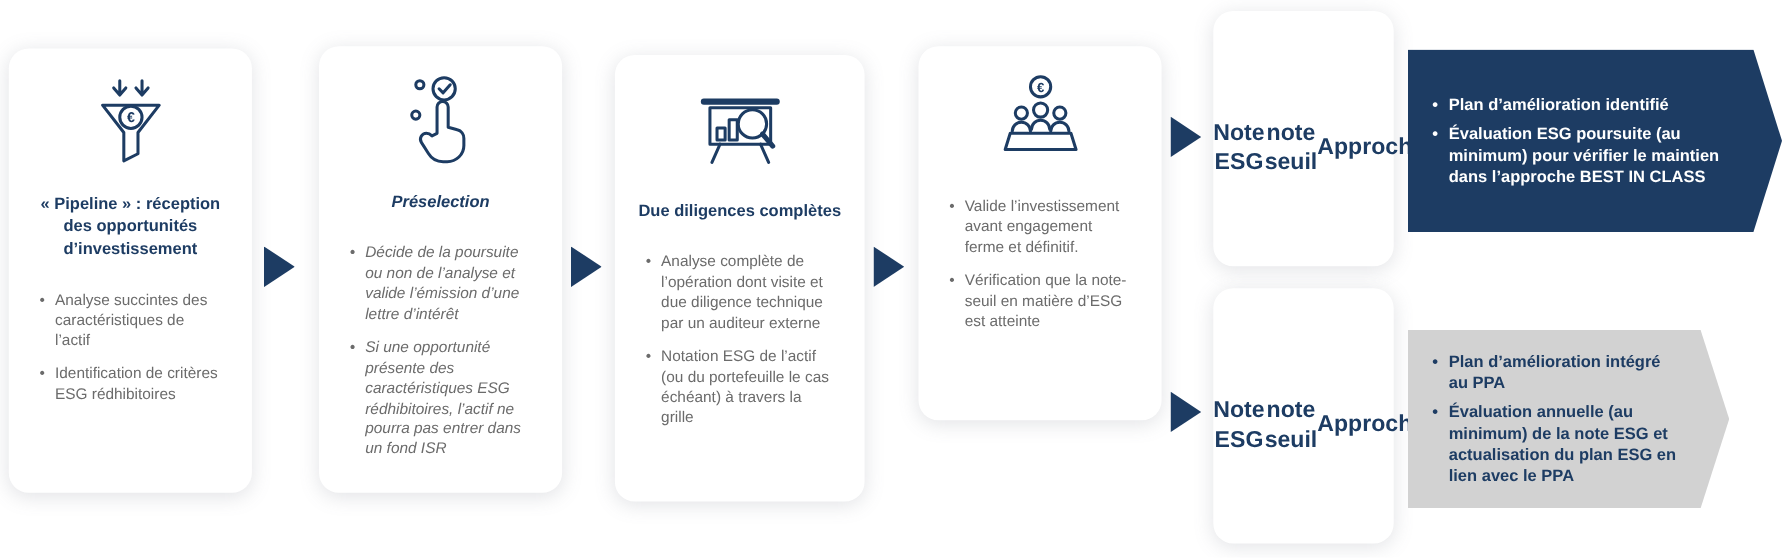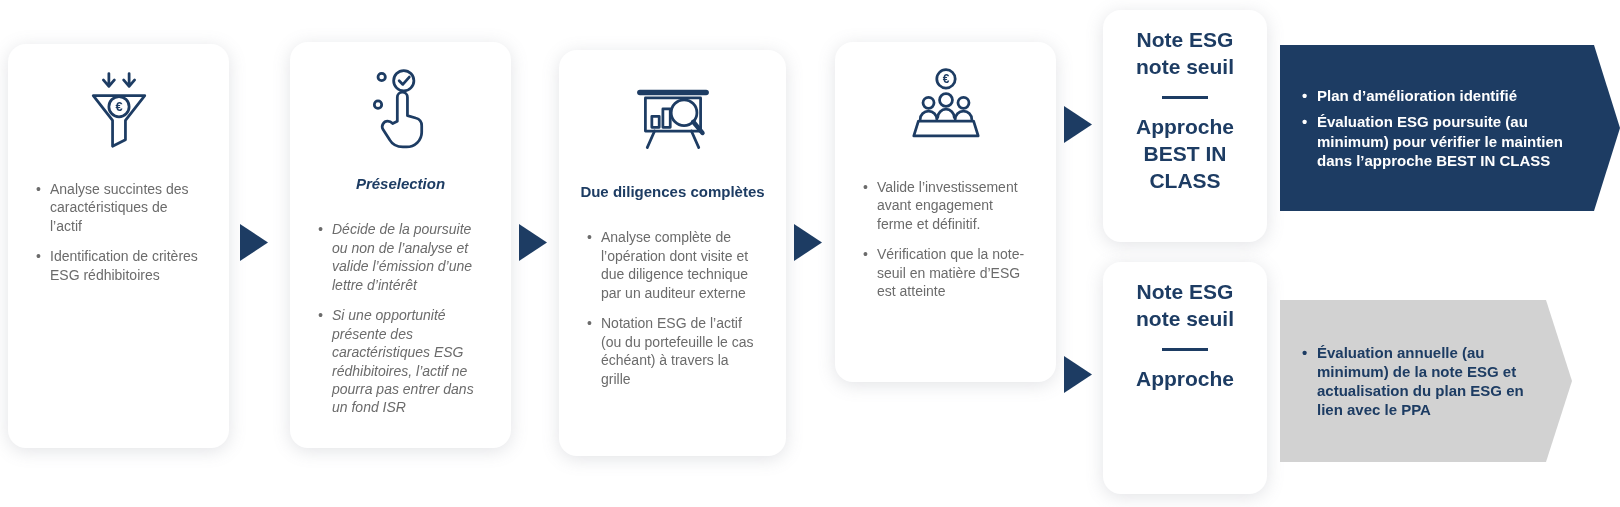--- a/index.html
+++ b/index.html
@@ -58,21 +58,20 @@
     position: absolute;
     width: 28px;
     height: 37px;
     background: #1d3c63;
     clip-path: polygon(0 0, 100% 50%, 0 100%);
   }
 
   
   .note-card {
     display: flex;
-    flex-direction: column;
     align-items: center;
     text-align: center;
     padding-top: 16px;
   }
   .note-line {
     color: #1d3c63;
     font-size: 21px;
     font-weight: bold;
     line-height: 1.3;
   }
@@ -112,20 +111,21 @@
       <svg viewBox="0 0 100 100" width="92" height="92" aria-hidden="true">
         <g fill="none" stroke="#1d3c63" stroke-width="3" stroke-linecap="round" stroke-linejoin="round">
           <path d="M39 6 v13 M33 13 l6 7 6 -7"></path>
           <path d="M61 6 v13 M55 13 l6 7 6 -7"></path>
           <path d="M22 30 h56 L57 57 v21 l-14 7 V57 Z"></path>
           <circle cx="50" cy="42" r="11" fill="#ffffff"></circle>
         </g>
         <text x="50" y="47" text-anchor="middle" font-size="14" font-weight="bold" fill="#1d3c63">€</text>
       </svg>
     </div>
+    <div class="step-title">« Pipeline » : réception des opportunités d’investissement</div>
     <ul class="bullets">
       <li>Analyse succintes des caractéristiques de l’actif</li>
       <li>Identification de critères ESG rédhibitoires</li>
     </ul>
   </div>
 
   <div class="arrow" style="left:240px; top:224px;"></div>
 
   <div class="card step" style="left:290px; top:42px; width:221px; height:406px;font-style:italic;">
     <div class="icon-wrap">
@@ -213,17 +213,18 @@
 
   <div class="card note-card" style="left:1103px; top:262px; width:164px; height:232px;">
     <div class="note-line">Note ESG</div>
     <div class="note-line">note seuil</div>
     <div class="note-divider"></div>
     <div class="note-line">Approche</div>
   </div>
 
   <div class="banner gray" style="left:1280px; top:300px; width:292px; height:162px;">
     <ul>
+      <li>Plan d’amélioration intégré au PPA</li>
       <li>Évaluation annuelle (au minimum) de la note ESG et actualisation du plan ESG en lien avec le PPA</li>
     </ul>
   </div>
 
 </div>
 
 </body></html>

